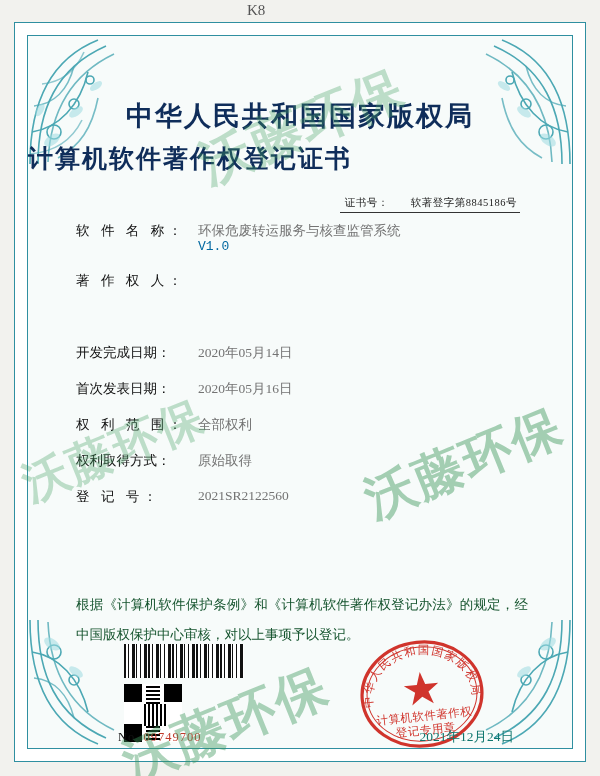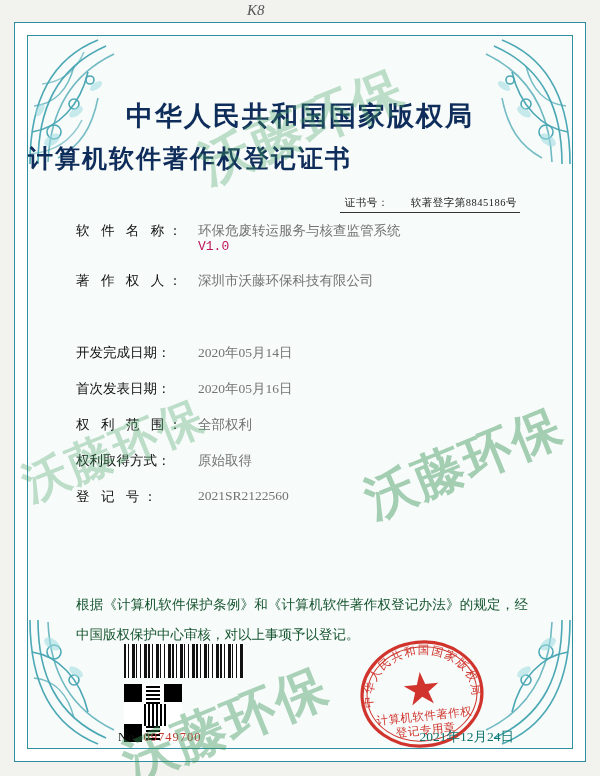--- a/index.html
+++ b/index.html
@@ -12,21 +12,21 @@
   .page{
     position:relative;
     width:600px;height:776px;
     background:#f2f2ee;
     overflow:hidden;
   }
   
   .mark{
     position:absolute;left:247px;top:2px;
     font-family:"Liberation Serif", serif;
-    font-size:15px;color:#555;font-style:italic;
+    font-size:15px;color:#555;
   }
   
   .frame{
     position:absolute;left:14px;top:22px;
     width:572px;height:740px;
     border:13px solid transparent;
     background:
       repeating-linear-gradient(90deg,#1f7a8c 0 3px, #7fd0d8 3px 6px, #1f7a8c 6px 9px, #e9f6f6 9px 13px) padding-box,
       #ffffff;
     box-sizing:border-box;
@@ -82,21 +82,21 @@
     letter-spacing:4px;
     white-space:nowrap;
   }
   .row .label.tight{letter-spacing:0px;}
   .row .val{
     position:absolute;left:122px;top:0;
     font-size:13.5px;color:#737373;
   }
   .row .val2{
     position:absolute;left:122px;top:17px;
-    font-size:13px;color:#be185d;font-family:"Liberation Mono", monospace;
+    font-size:13px;color:#0369a1;font-family:"Liberation Mono", monospace;
   }
 
   .para{
     position:absolute;left:48px;top:518px;width:452px;
     font-size:13.5px;line-height:30px;color:#14532d;text-align:justify;margin-top:36px;
   }
 
   .barcode{
     position:absolute;left:96px;top:608px;width:120px;height:34px;
     background:repeating-linear-gradient(90deg,
@@ -252,21 +252,20 @@
     <div class="fields">
 
       <div class="row" style="height:50px">
         <span class="label">软 件 名 称：</span>
         <span class="val">环保危废转运服务与核查监管系统</span>
         <span class="val2">V1.0</span>
       </div>
 
       <div class="row" style="height:72px">
         <span class="label">著 作 权 人：</span>
-        <span class="val">深圳市沃藤环保科技有限公司</span>
       </div>
 
       <div class="row" style="height:36px">
         <span class="label tight">开发完成日期：</span>
         <span class="val">2020年05月14日</span>
       </div>
 
       <div class="row" style="height:36px">
         <span class="label tight">首次发表日期：</span>
         <span class="val">2020年05月16日</span>

